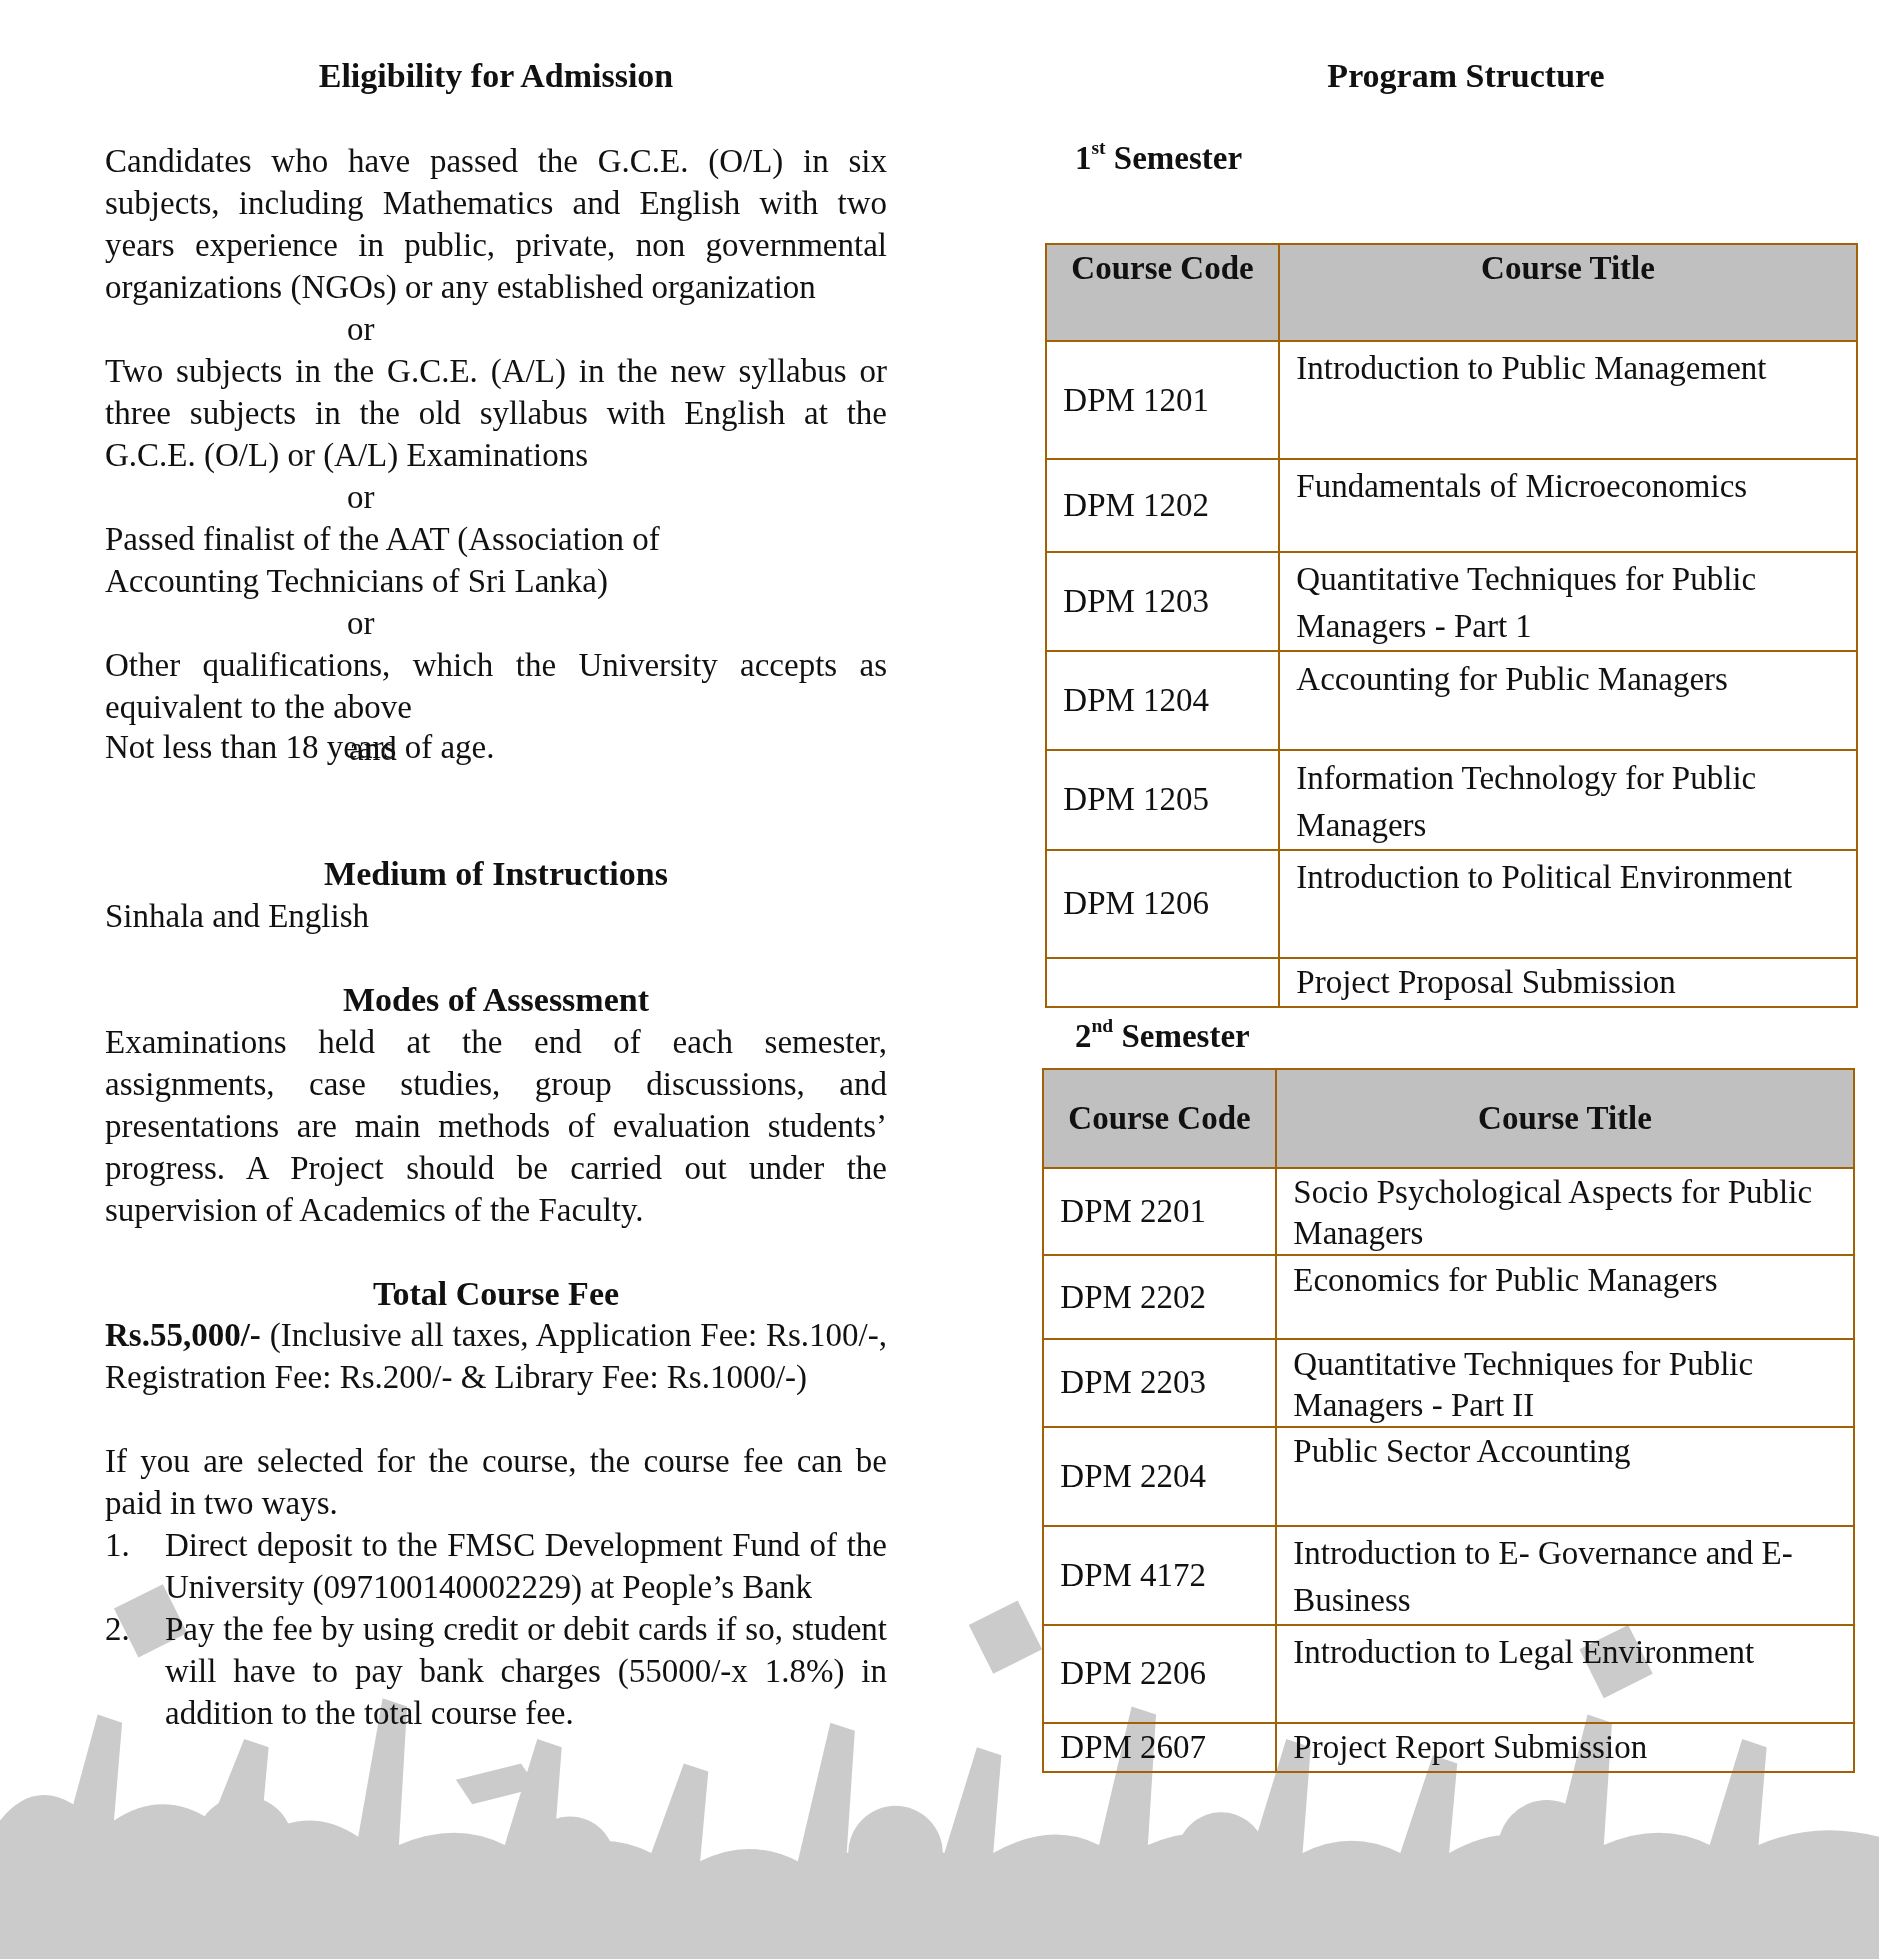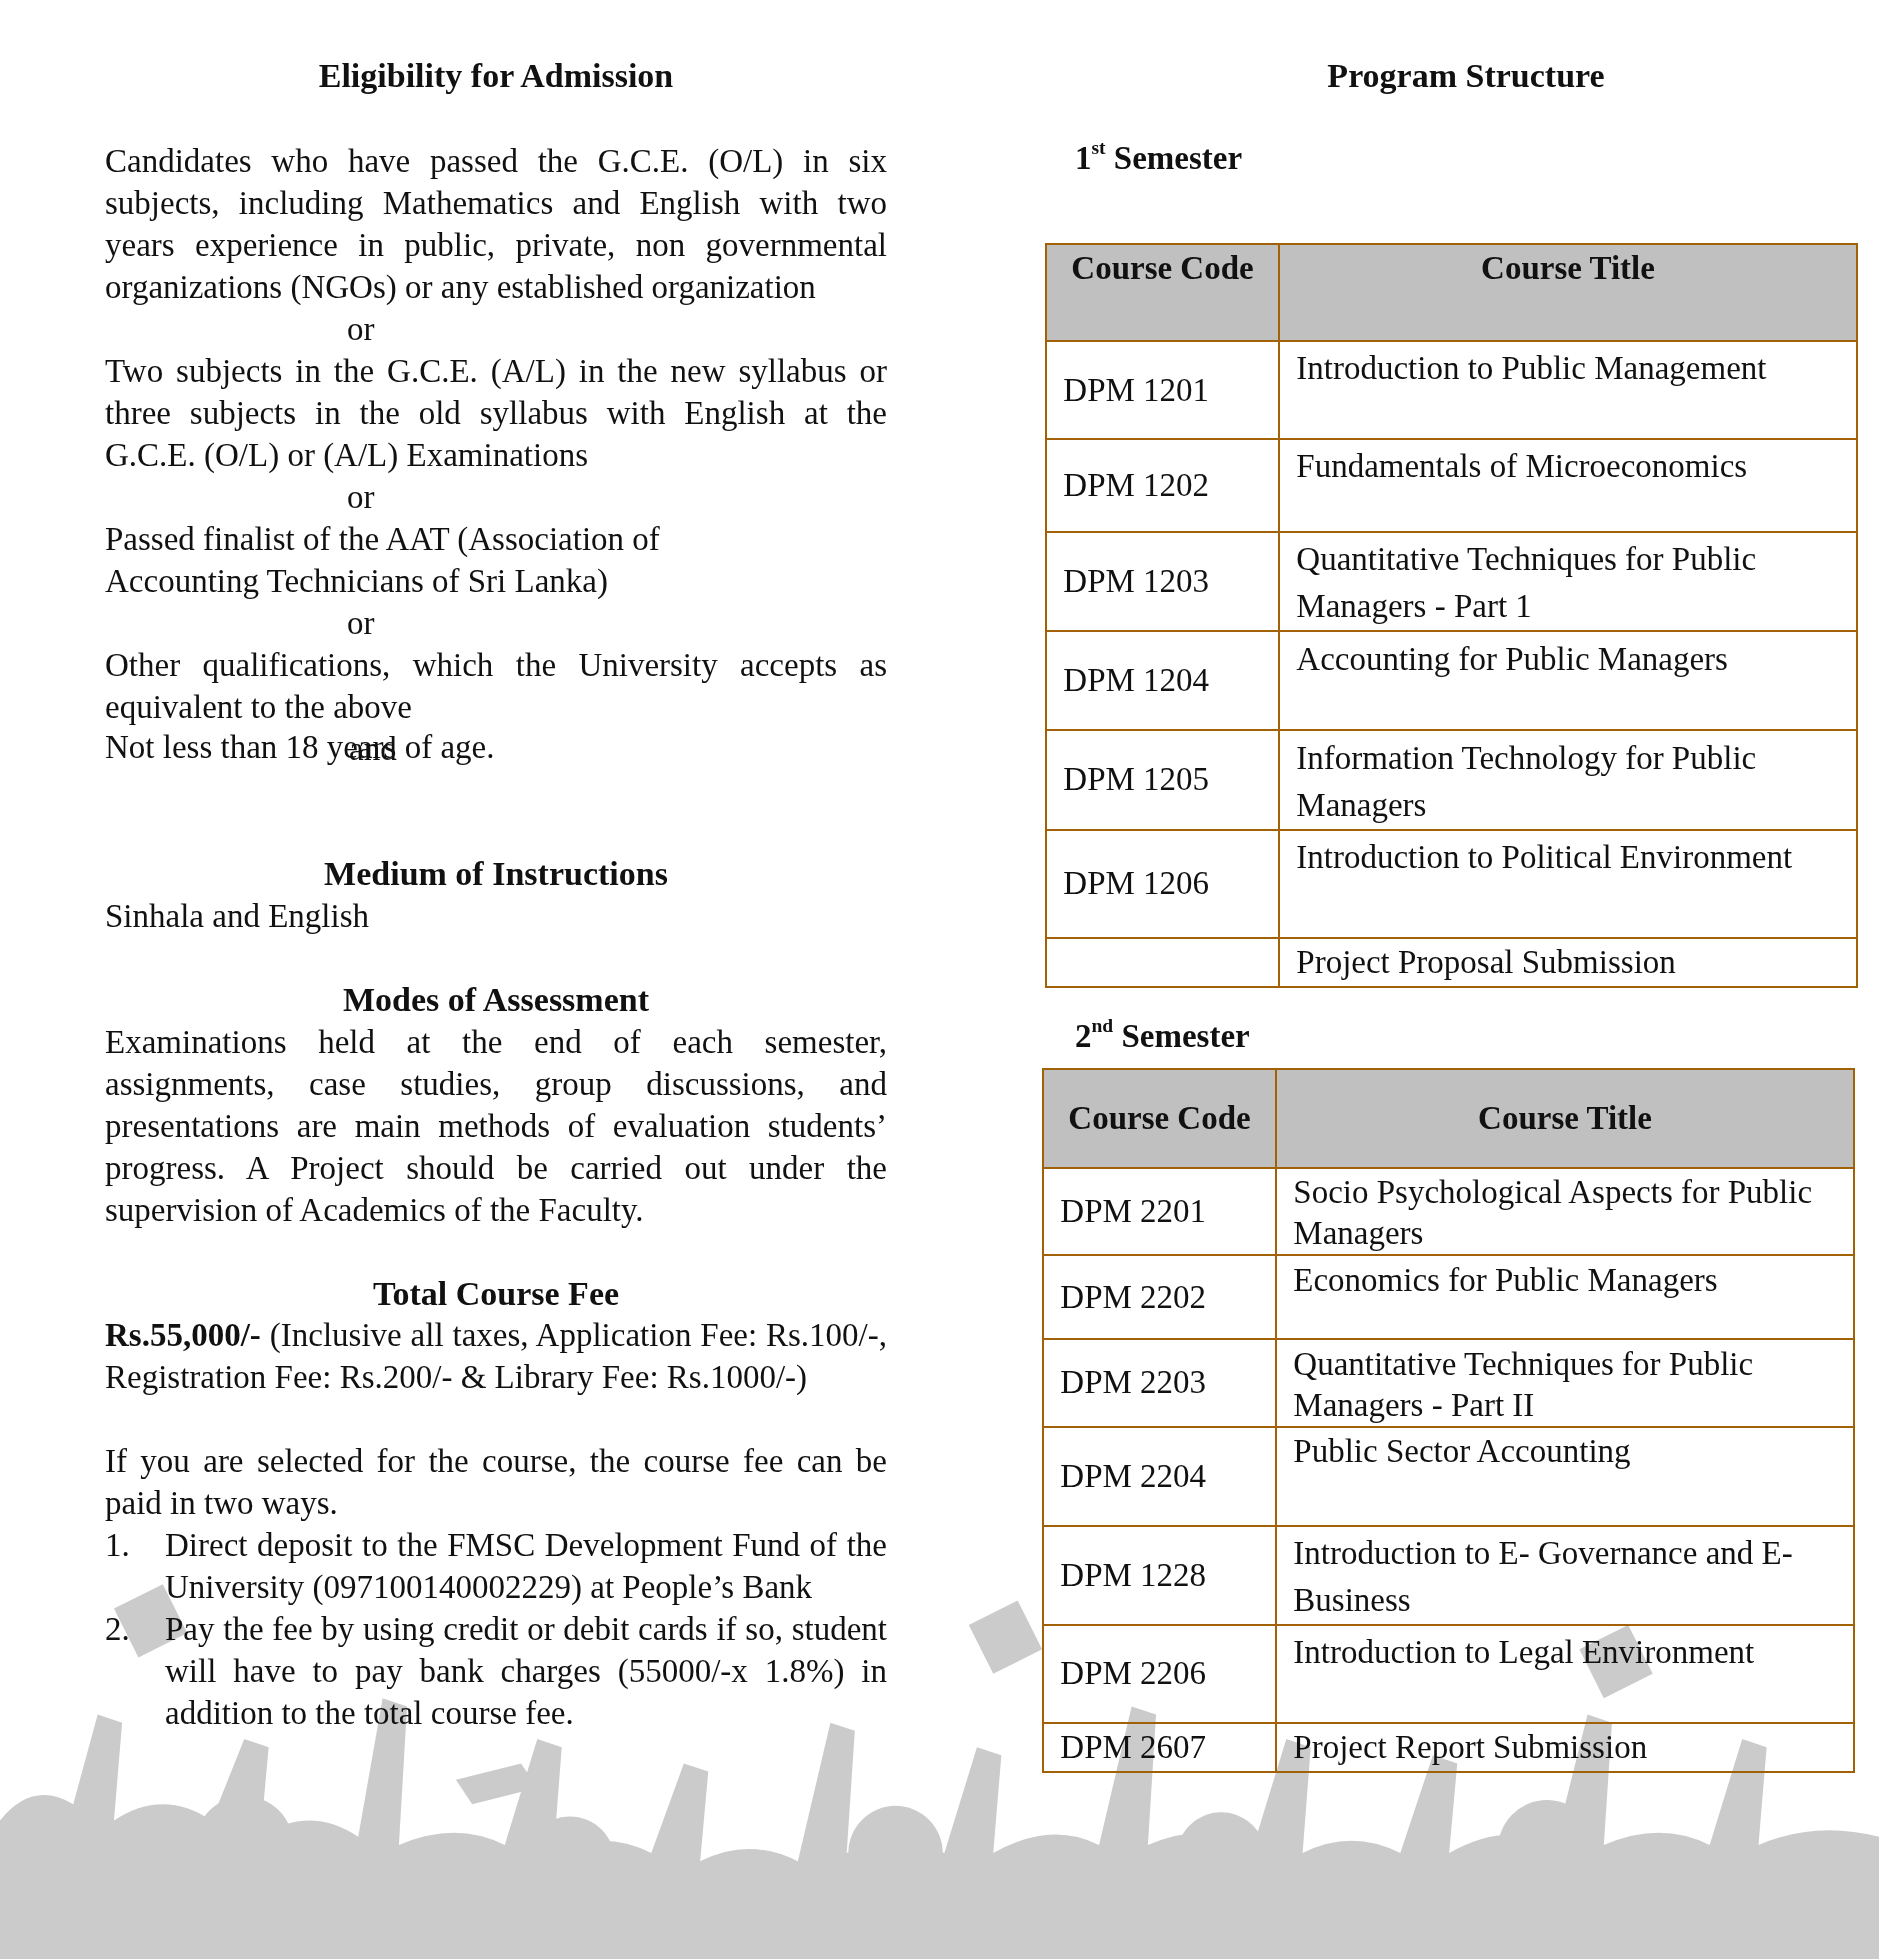--- a/index.html
+++ b/index.html
@@ -73,21 +73,21 @@
 <table style="top:243px;left:1045px;width:813px;">
   <colgroup>
       <col style="width:233px">
       <col>
     </colgroup>
   <tbody>
       <tr style="height:97px;">
     <th style="vertical-align:top;">Course Code</th>
     <th style="vertical-align:top;">Course Title</th>
   </tr>
-  <tr style="height:98px;">
+  <tr style="height:118px;">
         <td>DPM 1201</td>
         <td class="title">Introduction to Public Management</td>
       </tr>
   <tr style="height:93px;">
         <td>DPM 1202</td>
         <td class="title">Fundamentals of Microeconomics</td>
       </tr>
   <tr style="height:98px;">
         <td>DPM 1203</td>
         <td class="title">Quantitative Techniques for Public Managers - Part 1</td>
@@ -133,21 +133,21 @@
       </tr>
   <tr style="height:85px;">
         <td>DPM 2203</td>
         <td class="title" style="line-height:41px;">Quantitative Techniques for Public Managers - Part II</td>
       </tr>
   <tr style="height:99px;">
         <td>DPM 2204</td>
         <td class="title" style="line-height:41px;">Public Sector Accounting</td>
       </tr>
   <tr style="height:99px;">
-        <td>DPM 1228</td>
+        <td>DPM 4172</td>
         <td class="title">Introduction to E- Governance and E- Business</td>
       </tr>
   <tr style="height:98px;">
         <td>DPM 2206</td>
         <td class="title">Introduction to Legal Environment</td>
       </tr>
   <tr style="height:49px;">
         <td>DPM 2607</td>
         <td class="title" style="padding-top:0;">Project Report Submission</td>
       </tr>

